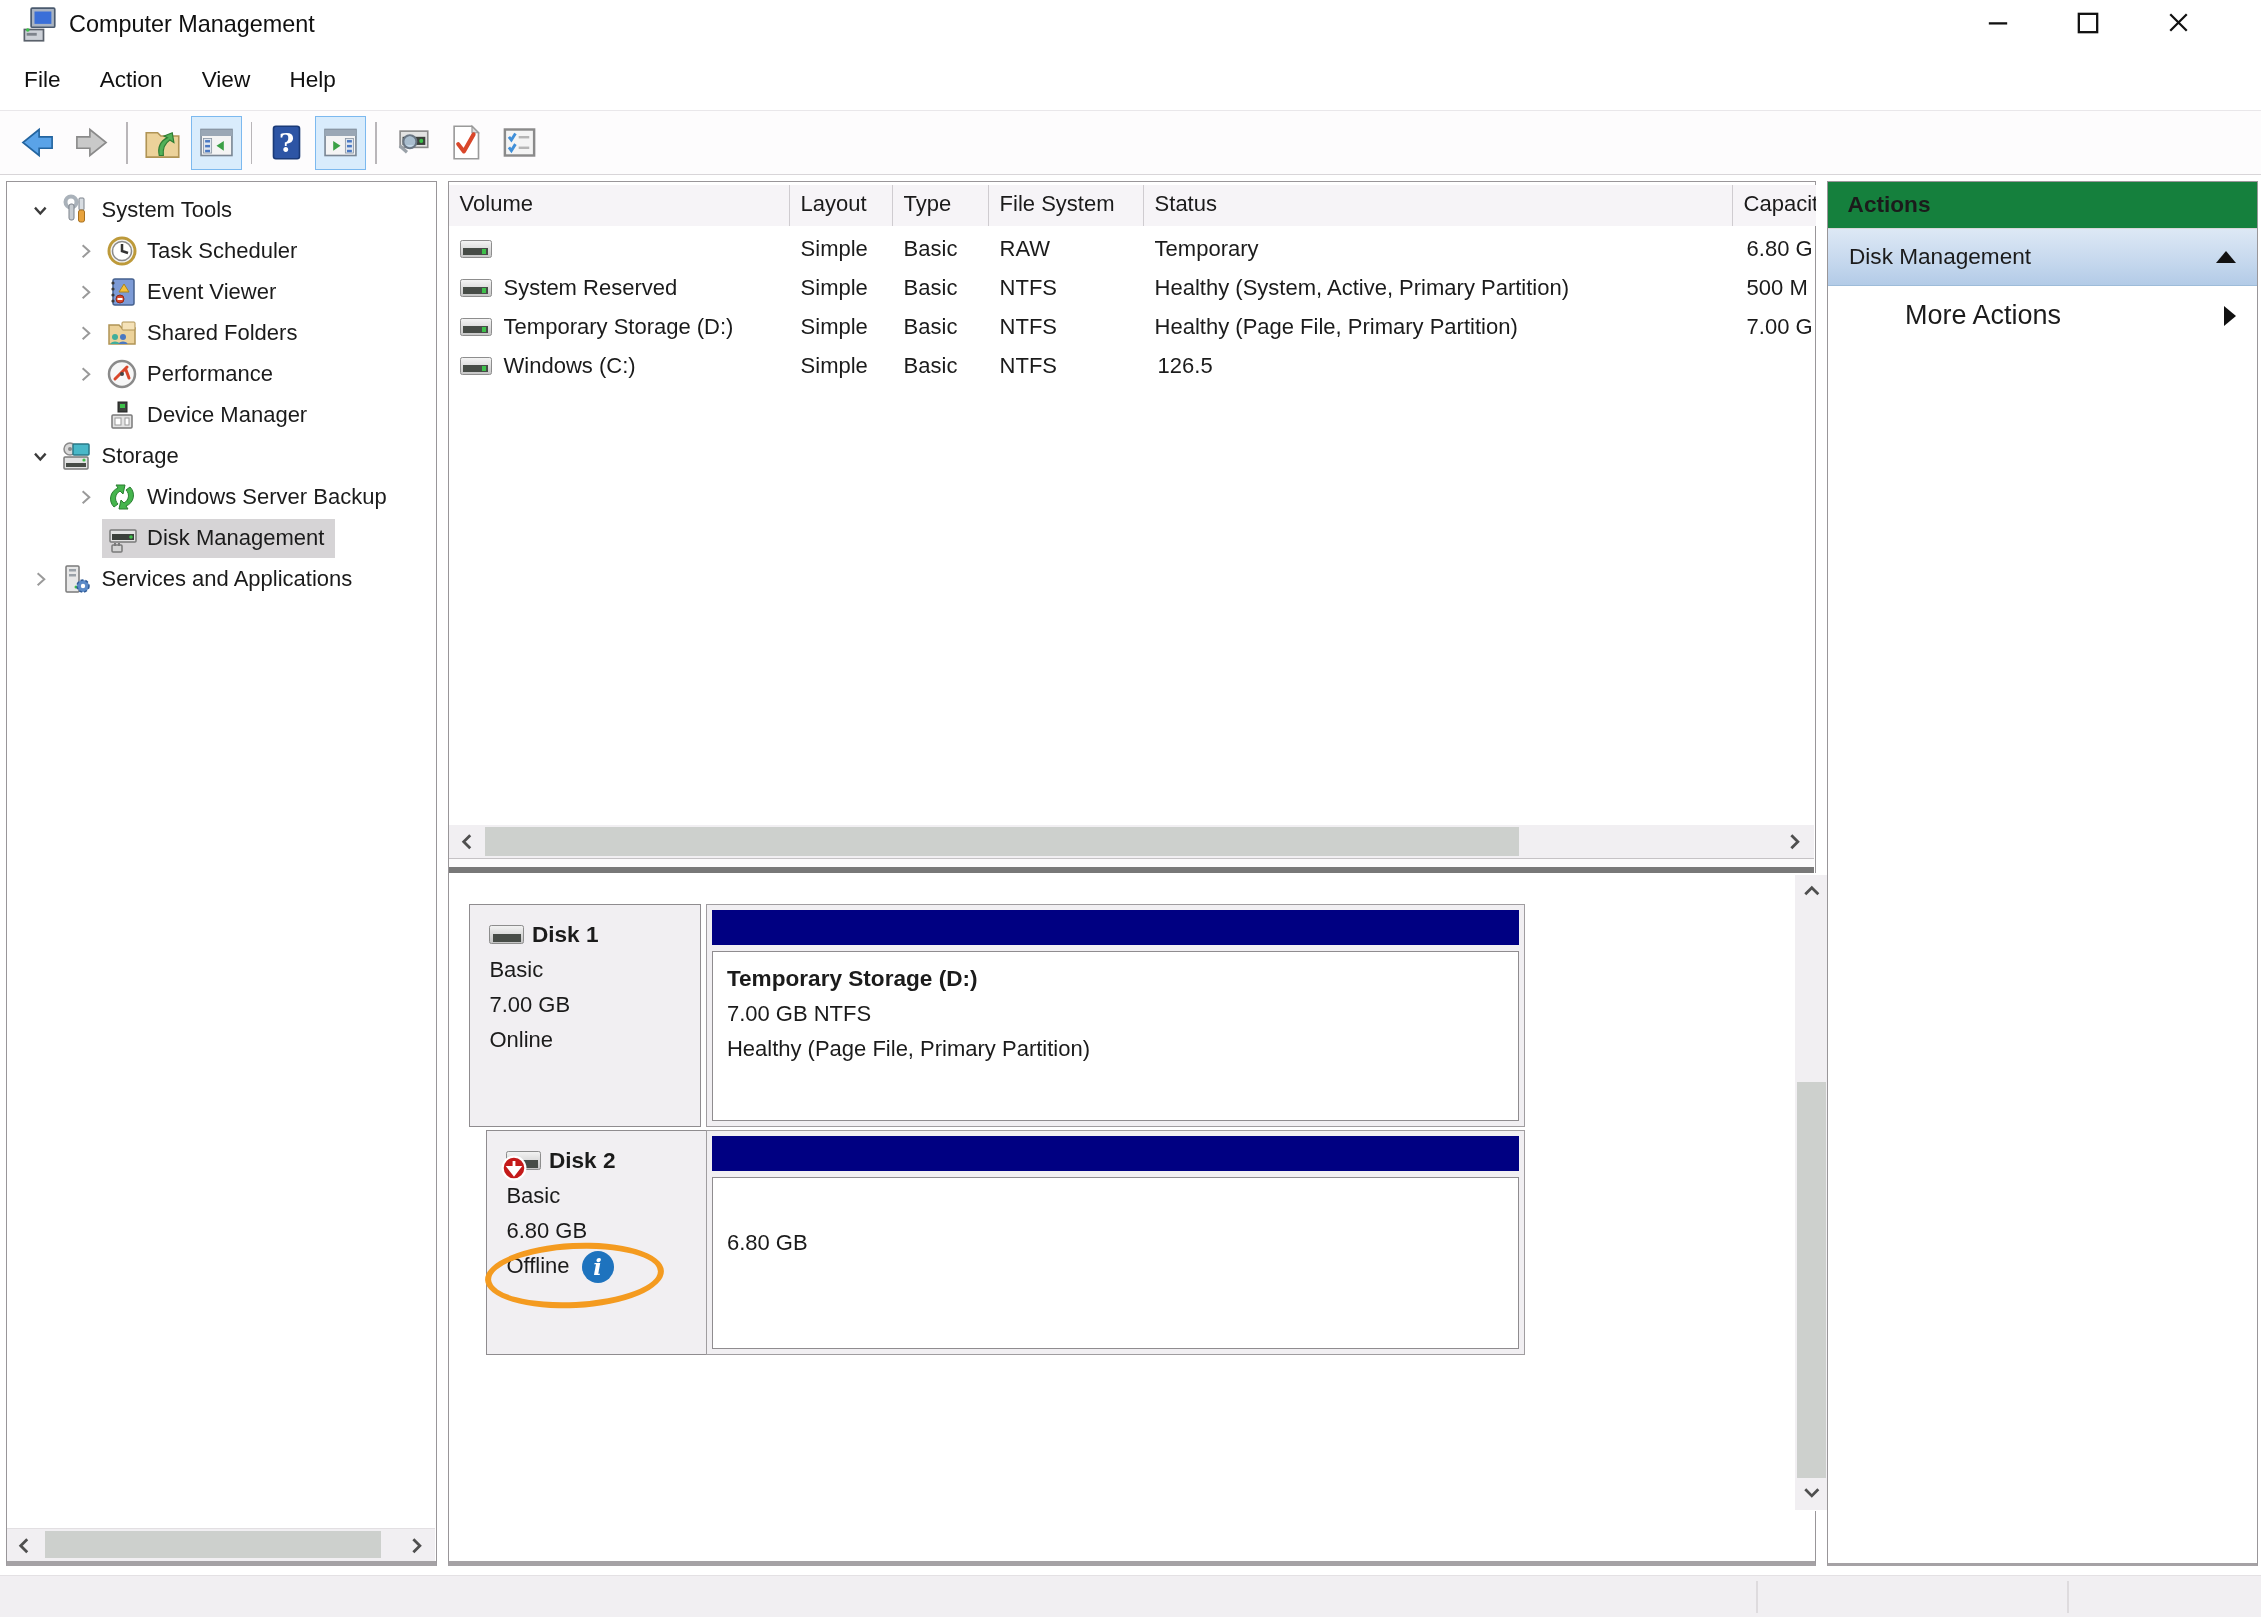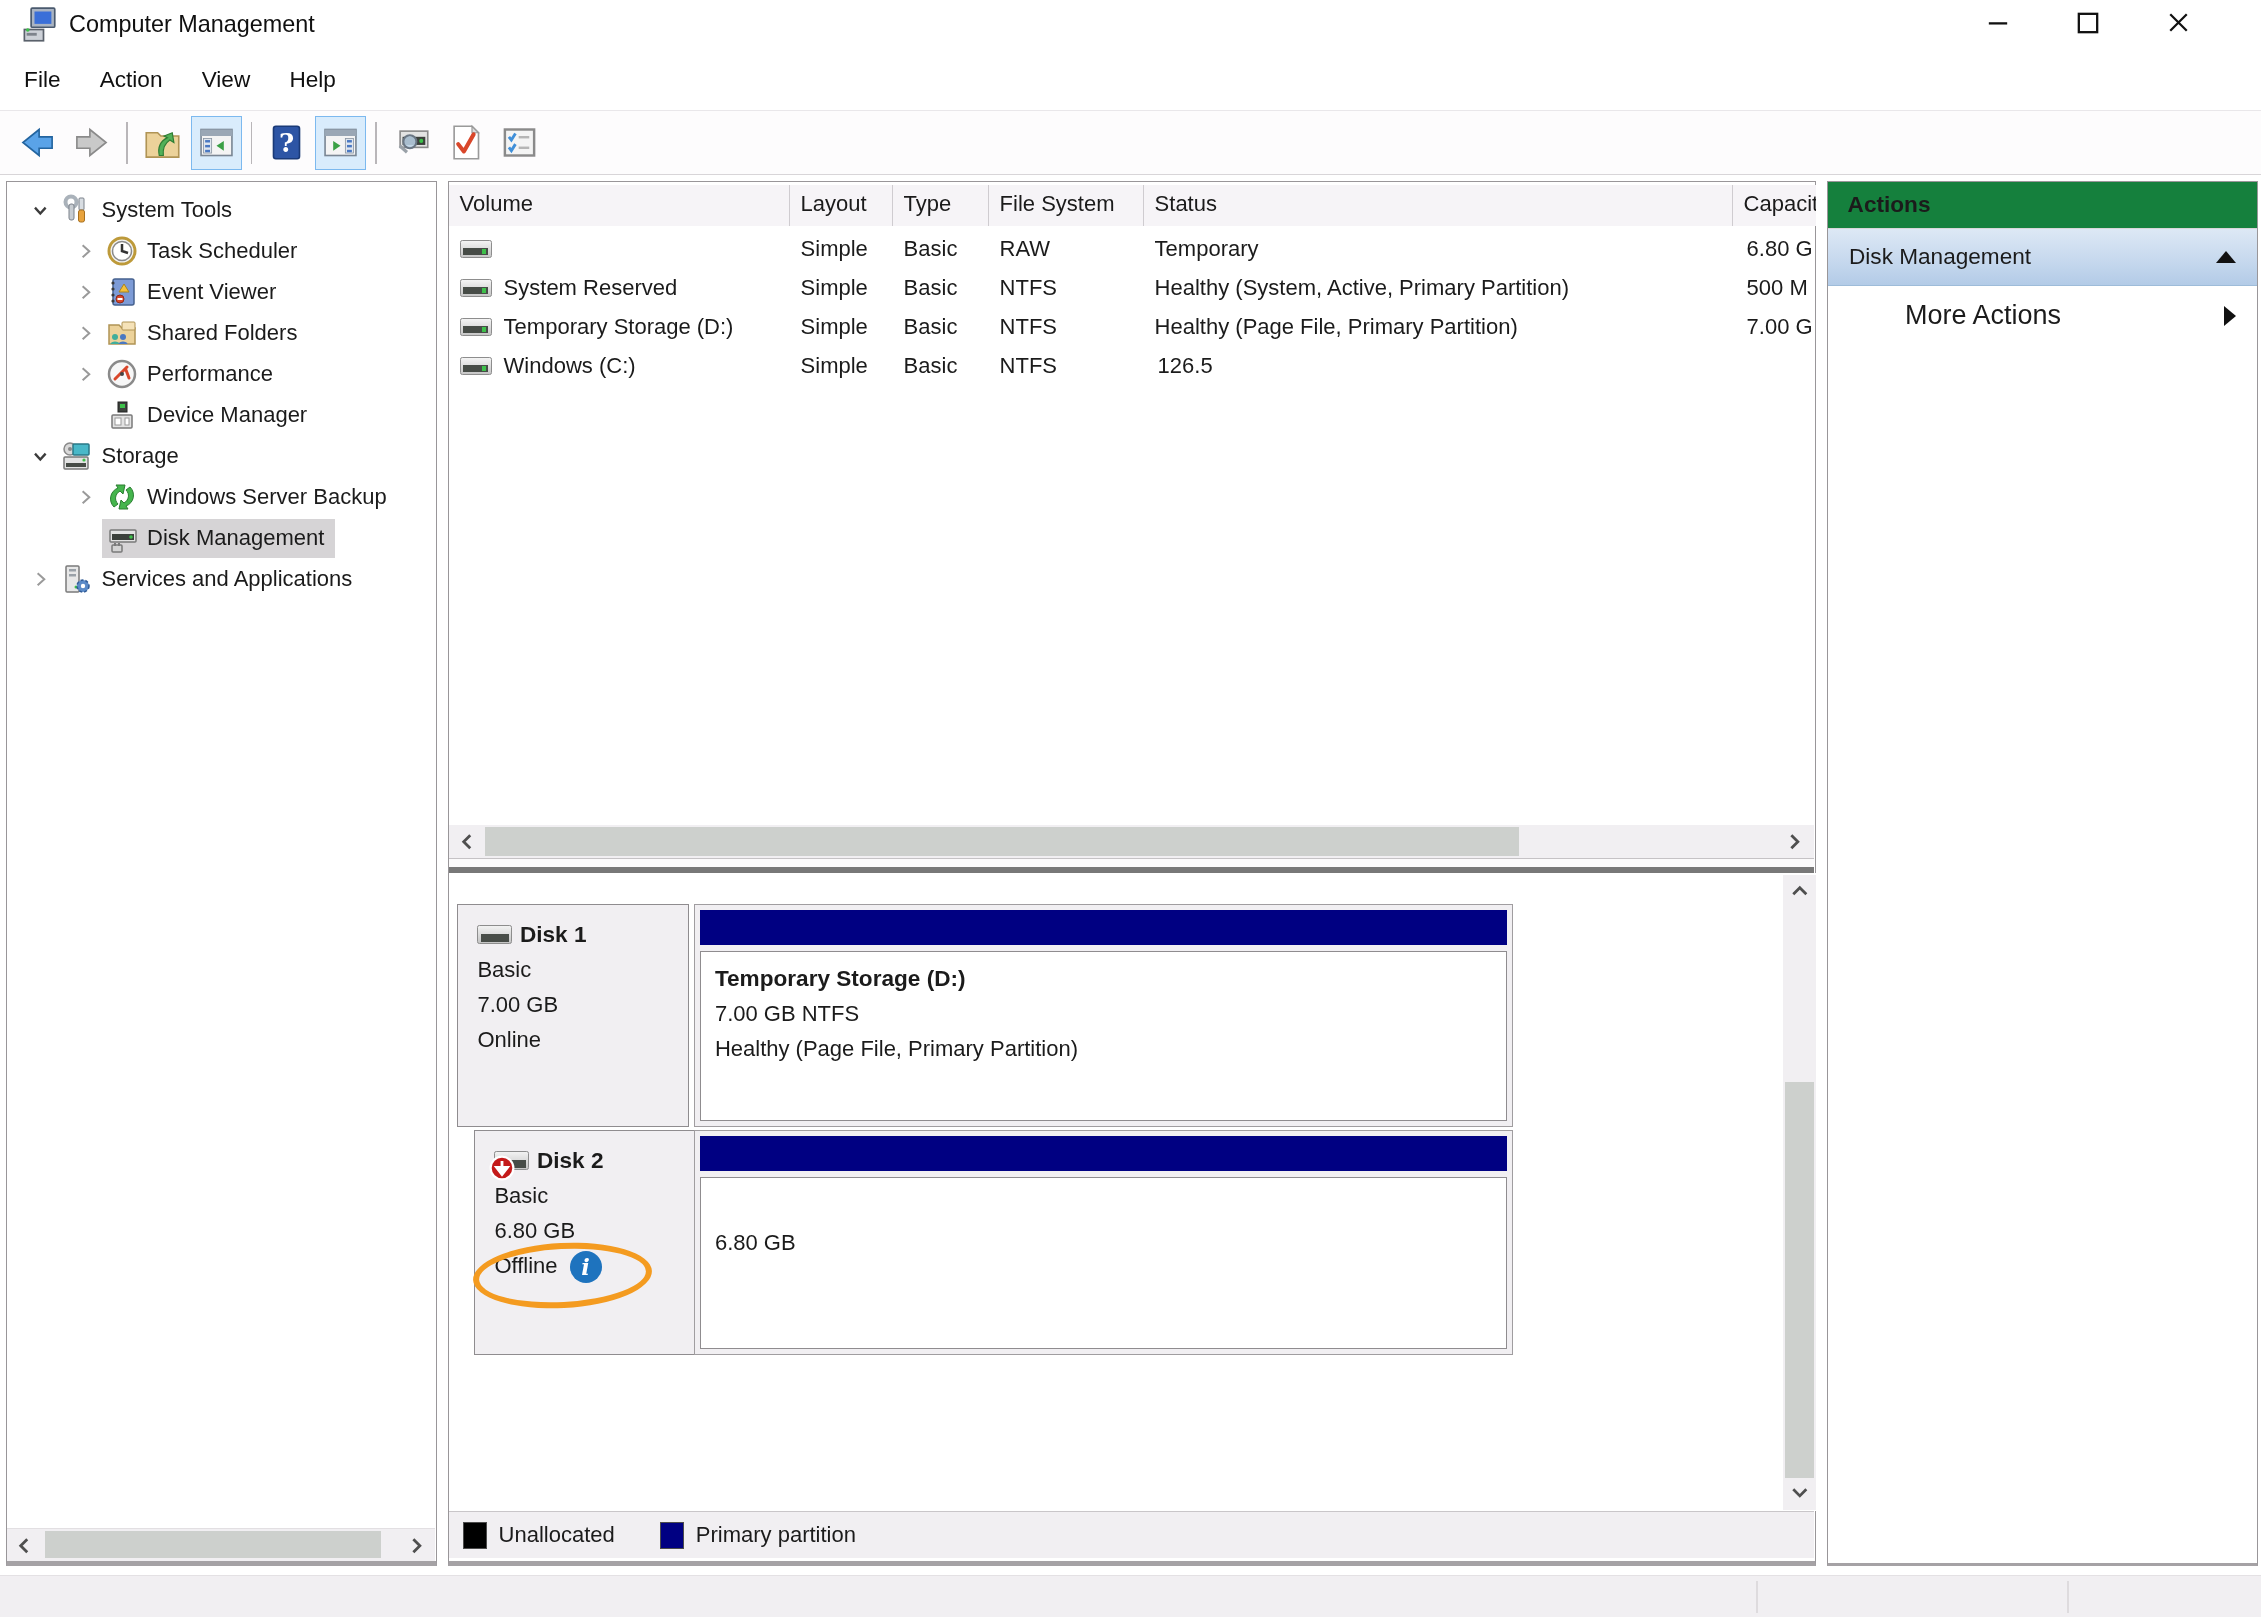--- a/index.html
+++ b/index.html
@@ -56,21 +56,21 @@
   .vl-row { height:39px; }
   .vl-cell { overflow:hidden; white-space:nowrap; padding-left:10.6px; }
   .vl-name { display:flex; align-items:center; gap:12px; }
   .drive-ico { width:32px; height:18px; flex:none; position:relative; background:linear-gradient(#f4f4f4,#c6c6c6); border:1.5px solid #8d8d8d; border-radius:2.3px; }
   .drive-ico::after { content:""; position:absolute; left:2.3px; right:2.3px; bottom:1.5px; height:6.8px; background:#474c47; }
   .drive-ico i { position:absolute; right:4.5px; bottom:3px; width:4.5px; height:4.5px; background:#3dc04a; z-index:2; }
   .list-hscroll { position:absolute; left:0; top:643px; width:1365px; height:33px; background:#f1eff2; }
   .splitter { position:absolute; left:0; top:676px; width:1365px; height:15px; background:#fbfafb; border-top:1.5px solid #c5c2c5; border-bottom:6.8px solid #787878; }
 
   
-  .diskview { position:absolute; left:4px; top:691px; width:1365px; height:638px; background:#ffffff; overflow:hidden; }
+  .diskview { position:absolute; left:16px; top:691px; width:1365px; height:638px; background:#ffffff; overflow:hidden; }
   .disk-label { position:absolute; left:3.8px; width:232px; background:#f1eff2; border:1.5px solid #8f8c8f; padding:12px 0 0 19.6px; line-height:35px; }
   .disk-title { display:flex; align-items:center; gap:7.5px; font-weight:bold; font-size:22.6px; }
   .disk-ico { position:relative; width:35px; height:19.6px; flex:none; background:linear-gradient(#f2f2f2,#c4c4c4); border:1.5px solid #8d8d8d; border-radius:2.3px; }
   .disk-ico::after { content:""; position:absolute; left:2.3px; right:2.3px; bottom:1.5px; height:7.5px; background:#474c47; }
   .disk-ico i { position:absolute; right:4.5px; bottom:3px; width:5.3px; height:5.3px; background:#3dc04a; }
   .offline-badge { position:absolute; left:-6px; top:3px; width:26px; height:26px; z-index:3; }
   .part-wrap { position:absolute; left:241px; width:819px; background:#f1eff2; border:1.5px solid #a09da0; padding:5.3px; display:flex; flex-direction:column; }
   .part-band { height:35px; background:#000082; margin-bottom:5.3px; flex:none; }
   .part-body { flex:1; background:#ffffff; border:1.5px solid #8f8c8f; padding:9px 13.6px; line-height:35px; }
   .pt-title { font-weight:bold; font-size:22.6px; }
@@ -554,26 +554,20 @@
           </div>
         <div class="sb-thumb" style="left:2.3px;top:207px;width:29px;height:396px;"></div>
         <div class="sb-btn" style="left:0.8px;top:601px;">
             <svg viewBox="0 0 24 24">
               <polyline points="4,9 12,17 20,9" fill="none" stroke="#4f4f4f" stroke-width="3.4"></polyline>
             </svg>
           </div>
       </div>
     </div>
 
-    <div class="legend">
-      <span class="swatch sw-black"></span>
-      <span>Unallocated</span>
-      <span class="swatch sw-navy"></span>
-      <span>Primary partition</span>
-    </div>
   </div>
 
   <div class="panel actions-panel">
     <div class="ap-header">Actions</div>
     <div class="ap-group">
       <span>Disk Management</span>
       <span class="grow"></span>
       <span class="tri-up"></span>
     </div>
     <div class="ap-more">

